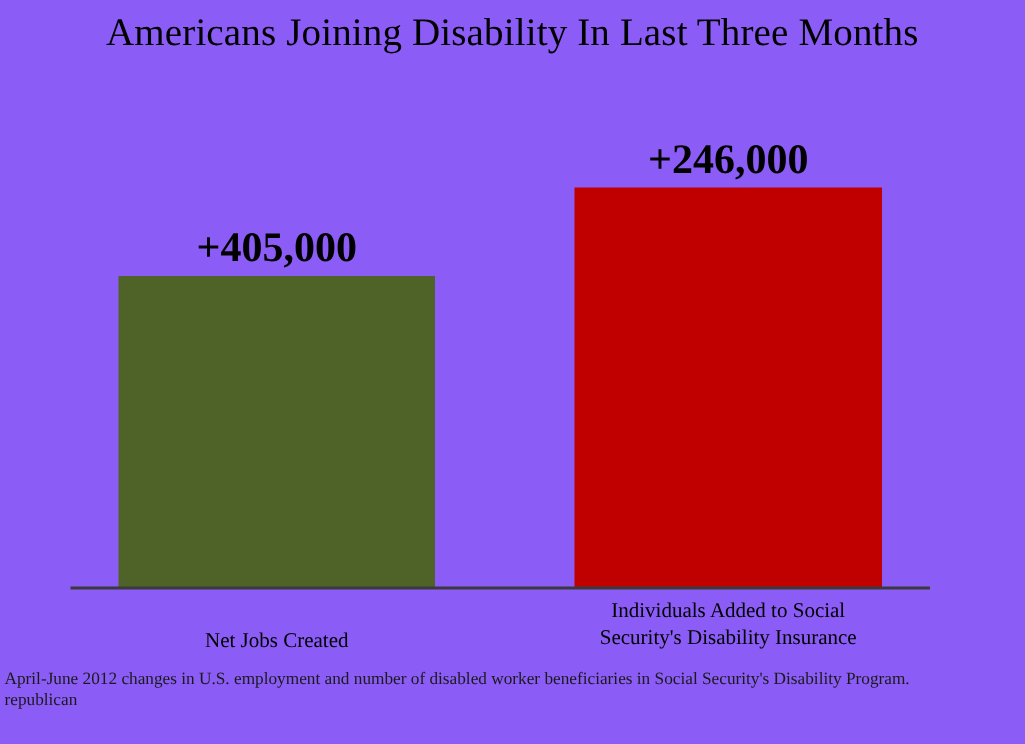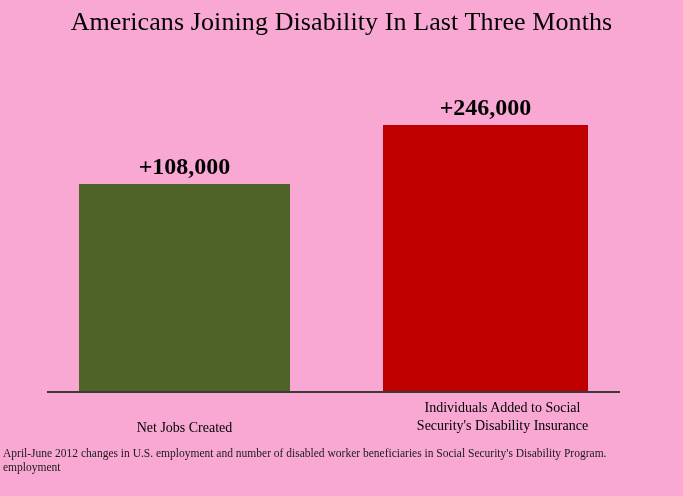--- a/index.html
+++ b/index.html
@@ -69,21 +69,21 @@
     left: 383px;
     top: 125px;
     width: 205px;
     height: 267px;
     background: #C00000;
   }
 
   
   .value-label {
     position: absolute;
-    font-size: 24px;
+    font-size: 28px;
     font-weight: bold;
     line-height: 26px;
     text-align: center;
     color: #000000;
     white-space: nowrap;
   }
   #value-label-net-jobs {
     left: 79px;
     top: 153px;
     width: 211px;
@@ -111,21 +111,21 @@
     line-height: 18px;
     text-align: center;
     color: #000000;
   }
   #category-label-net-jobs {
     left: 74px;
     top: 419px;
     width: 221px;
   }
   #category-label-disability {
-    left: 382px;
+    left: 365px;
     top: 399px;
     width: 241px;
   }
   .category-label .cat-line {
     display: block;
   }
 
   
   #footnote {
     position: absolute;
@@ -138,46 +138,46 @@
     text-align: left;
   }
   #footnote .note-line {
     display: block;
     white-space: nowrap;
   }
 </style>
 </head>
 <body>
 
-<div id="chart-canvas" style="background: #f9a8d4;">
+<div id="chart-canvas" style="background: #8b5cf6;">
 
   <div id="chart-title">
     <span class="title-line">Americans Joining Disability In Last Three Months</span>
   </div>
 
   <div id="plot-area">
 
     <div class="bar" id="bar-net-jobs" style="background: rgb(79, 98, 40);"></div>
     <div class="bar" id="bar-disability" style="background: rgb(192, 0, 0);"></div>
 
-    <div class="value-label" id="value-label-net-jobs">+108,000</div>
+    <div class="value-label" id="value-label-net-jobs">+405,000</div>
 
     <div class="value-label" id="value-label-disability">+246,000</div>
 
     <div id="axis-baseline" style="background: rgb(58, 58, 58);"></div>
 
     <div class="category-label" id="category-label-net-jobs">
       <span class="cat-line">Net Jobs Created</span>
     </div>
 
     <div class="category-label" id="category-label-disability">
       <span class="cat-line">Individuals Added to Social</span>
       <span class="cat-line">Security's Disability Insurance</span>
     </div>
 
   </div>
 
   <div id="footnote">
     <span class="note-line">April-June 2012 changes in U.S. employment and number of disabled worker beneficiaries in Social Security's Disability Program.</span>
-    <span class="note-line">employment</span>
+    <span class="note-line">republican</span>
   </div>
 
 </div>
 
 </body></html>

